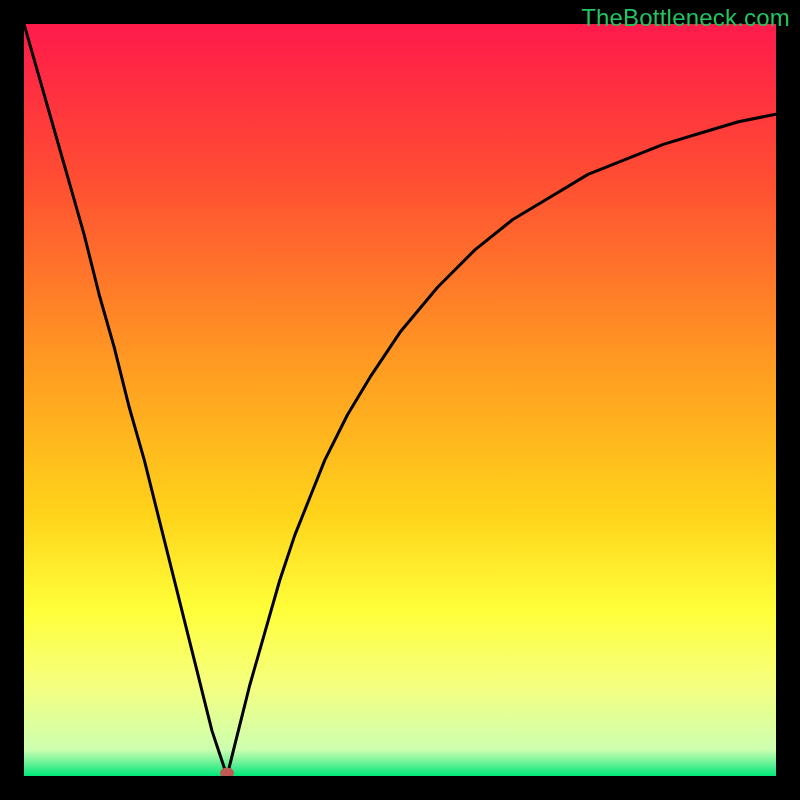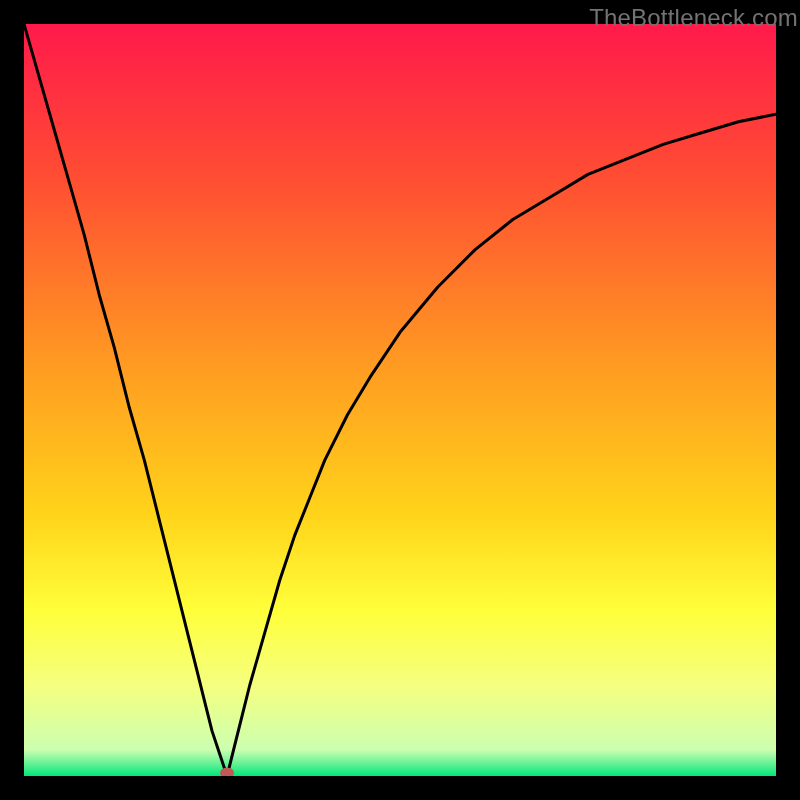--- a/index.html
+++ b/index.html
@@ -21,25 +21,25 @@
   .plot {
     position: absolute;
     left: 0;
     top: 0;
     width: 752px;
     height: 752px;
   }
   .watermark {
     position: absolute;
     top: 4px;
-    right: 2px;
+    right: 10px;
     font-family: Arial, Helvetica, sans-serif;
     font-size: 24px;
     font-weight: 500;
-    color: #737373;
+    color: #22c55e;
     letter-spacing: 0.2px;
   }
   svg { display: block; }
 </style>
 </head>
 <body>
 
 <div class="frame">
   <svg class="plot" viewBox="0 0 752 752">
     <defs>

